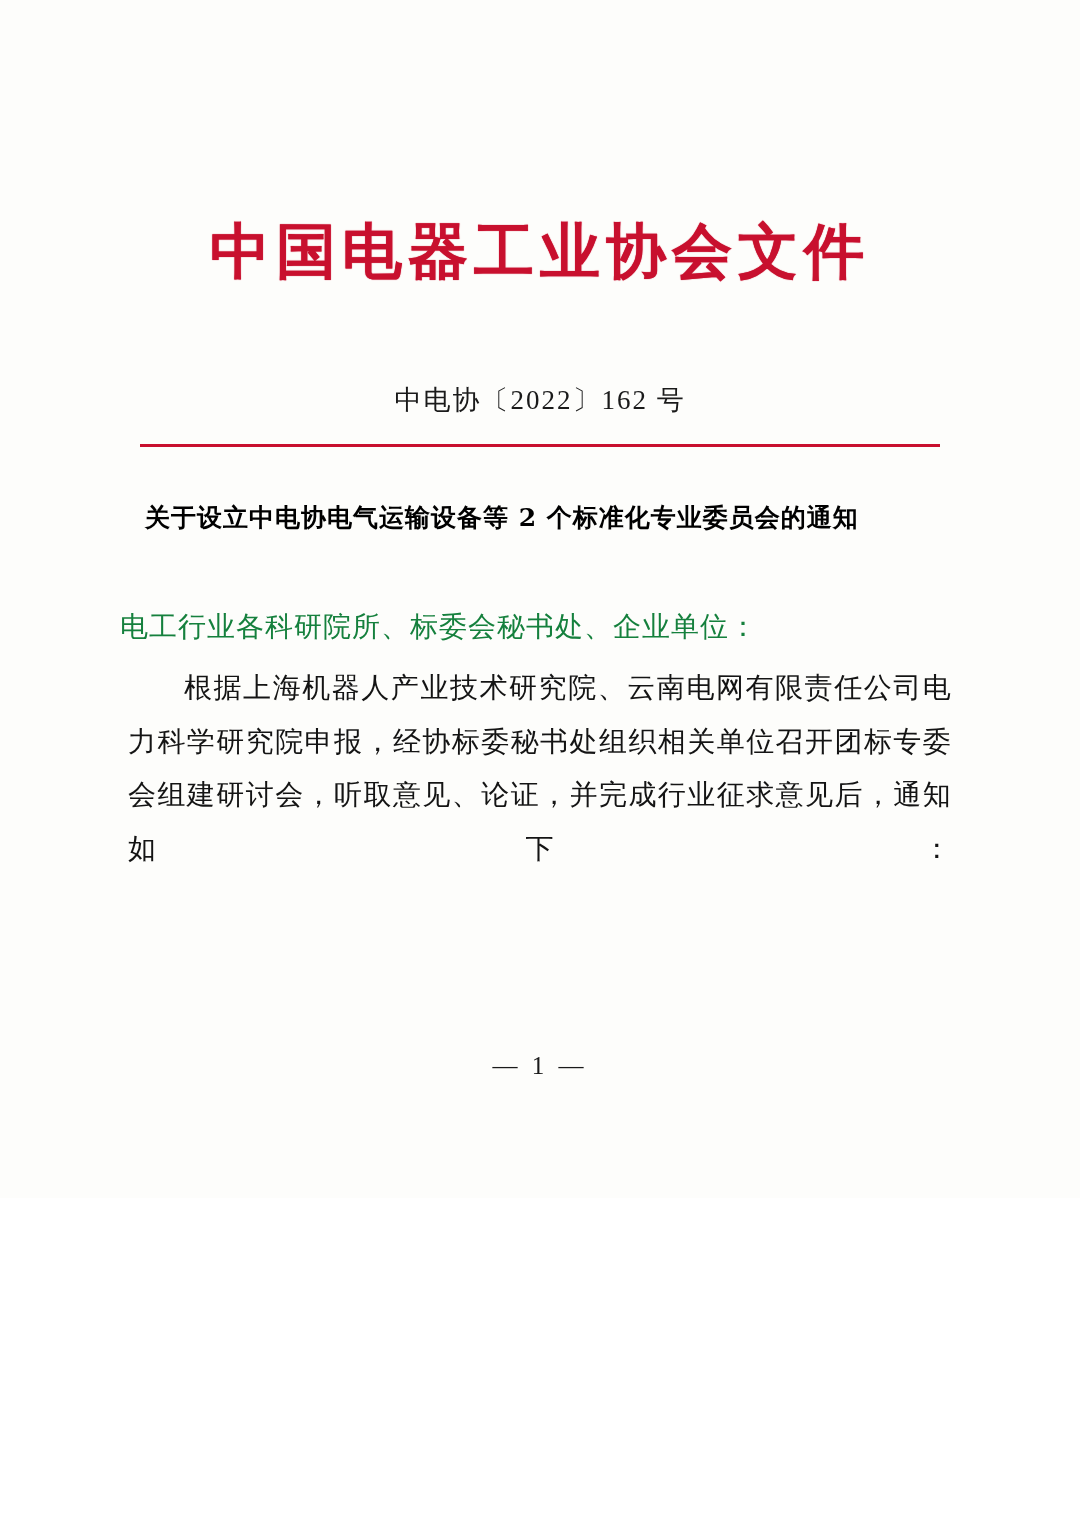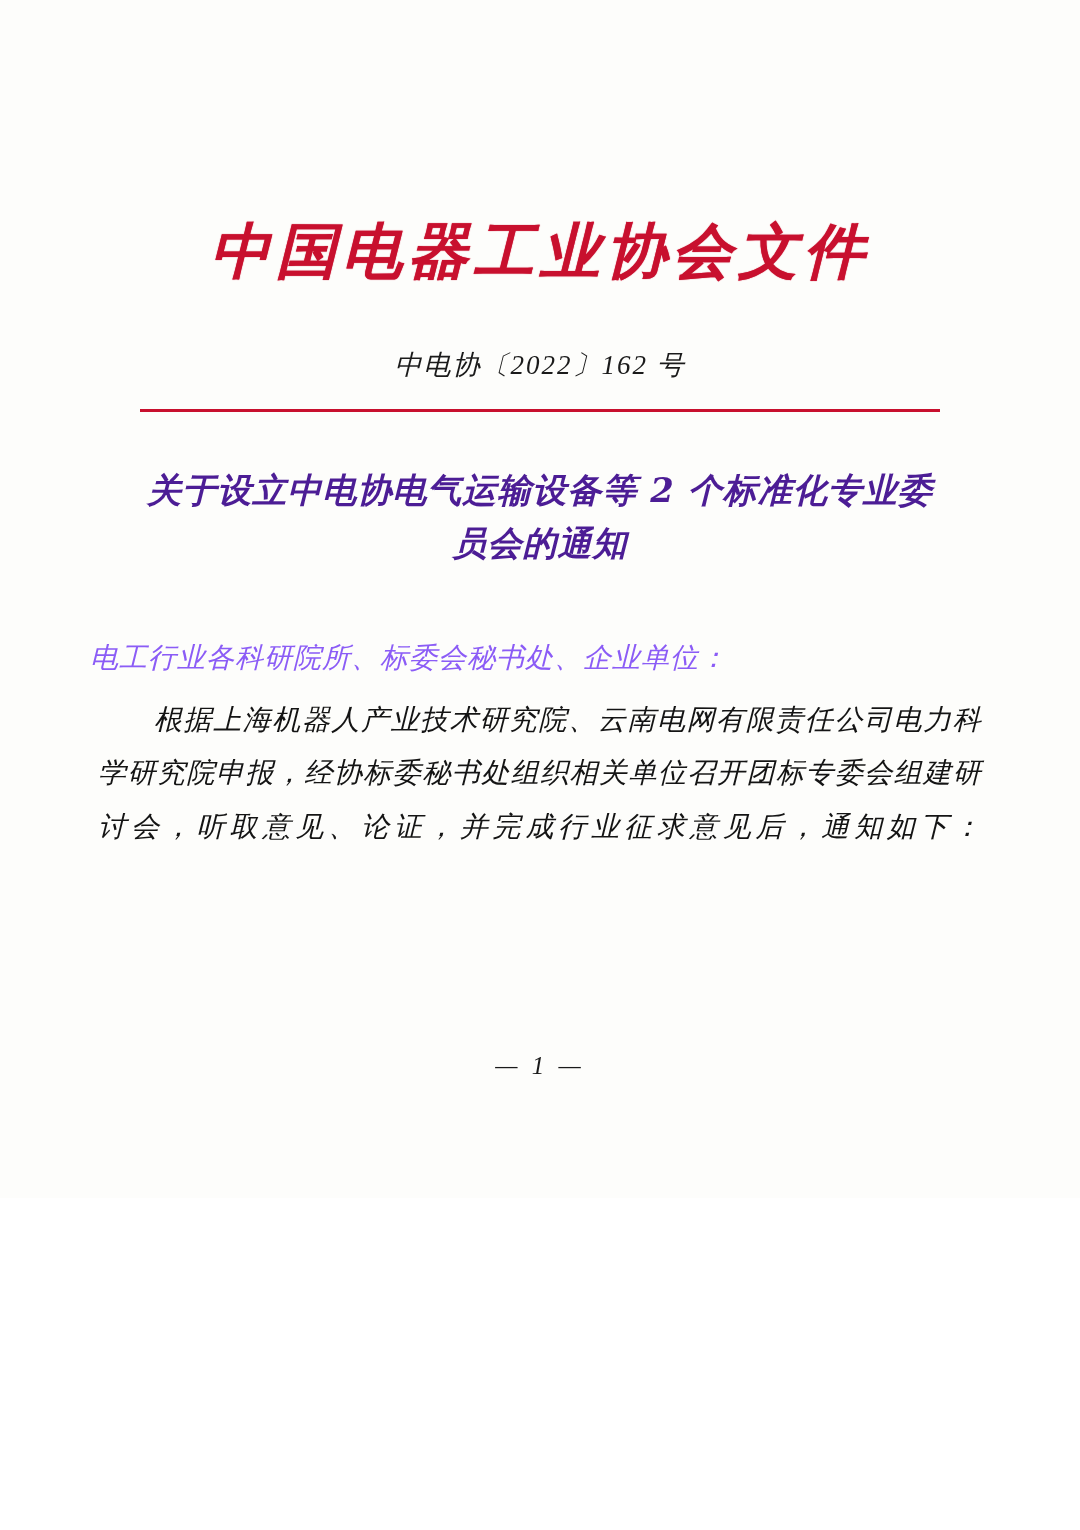--- a/index.html
+++ b/index.html
@@ -13,67 +13,65 @@
     font-family: "Liberation Serif", serif;
     color: #1a1a1a;
     overflow: hidden;
   }
   .page {
     position: relative;
     width: 1080px;
     height: 1198px;
     background: #fdfdfb;
     box-sizing: border-box;
-    padding: 0 90px;
-    font-style: italic;
+    padding: 0 120px;
   }
   .doc-title {
     text-align: center;
     color: #c8102e;
     font-family: "DejaVu Serif", serif;
     font-weight: bold;
     font-size: 60px;
     letter-spacing: 6px;
     margin: 0;
     padding-top: 215px;
     line-height: 1.2;
     white-space: nowrap;
     text-shadow: 0 0 1px #c8102e;
   }
   .doc-number {
     text-align: center;
     font-size: 27px;
     font-family: "Liberation Serif", serif;
     color: #1a1a1a;
-    margin-top: 60px;
+    margin-top: 95px;
     letter-spacing: 2px;
   }
   .red-rule {
     width: 800px;
     height: 3px;
     background: #c8102e;
     margin: 26px auto 0 auto;
   }
   .notice-title {
-    text-align: center;
     font-family: "DejaVu Serif", serif;
     font-weight: bold;
-    font-size: 34px;
+    font-size: 25px;
     line-height: 1.55;
     letter-spacing: 1px;
     margin: 52px auto 0 auto;
     width: 790px;
-    color: #4c1d95;
+    color: #000000;
   }
   .salutation {
     font-size: 28px;
     letter-spacing: 1px;
     margin-top: 62px;
     line-height: 1.9;
-    color: #8b5cf6;
+    color: #15803d;
   }
   .body-para {
     font-size: 28px;
     line-height: 1.92;
     text-align: justify;
     text-justify: inter-ideograph;
     text-indent: 2em;
     letter-spacing: 1.2px;
     margin: 8px;
     color: #141414;

